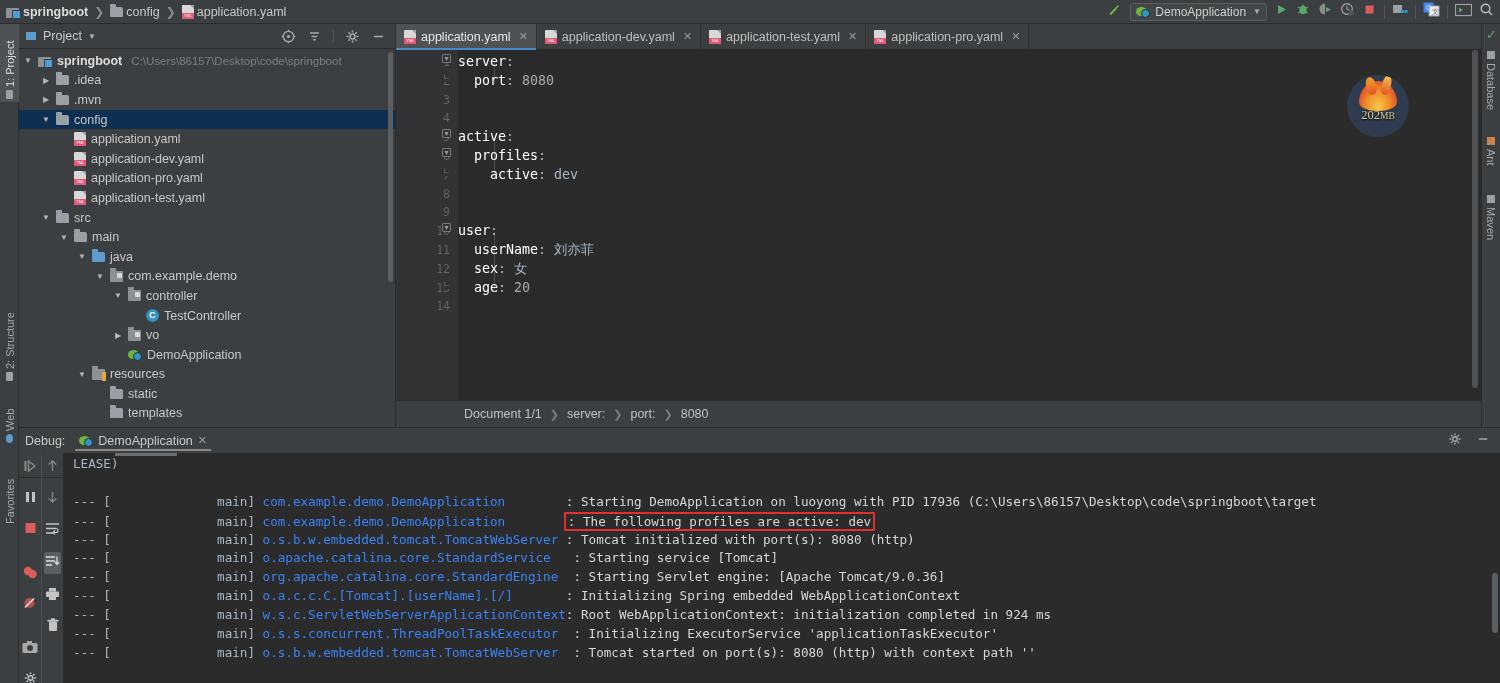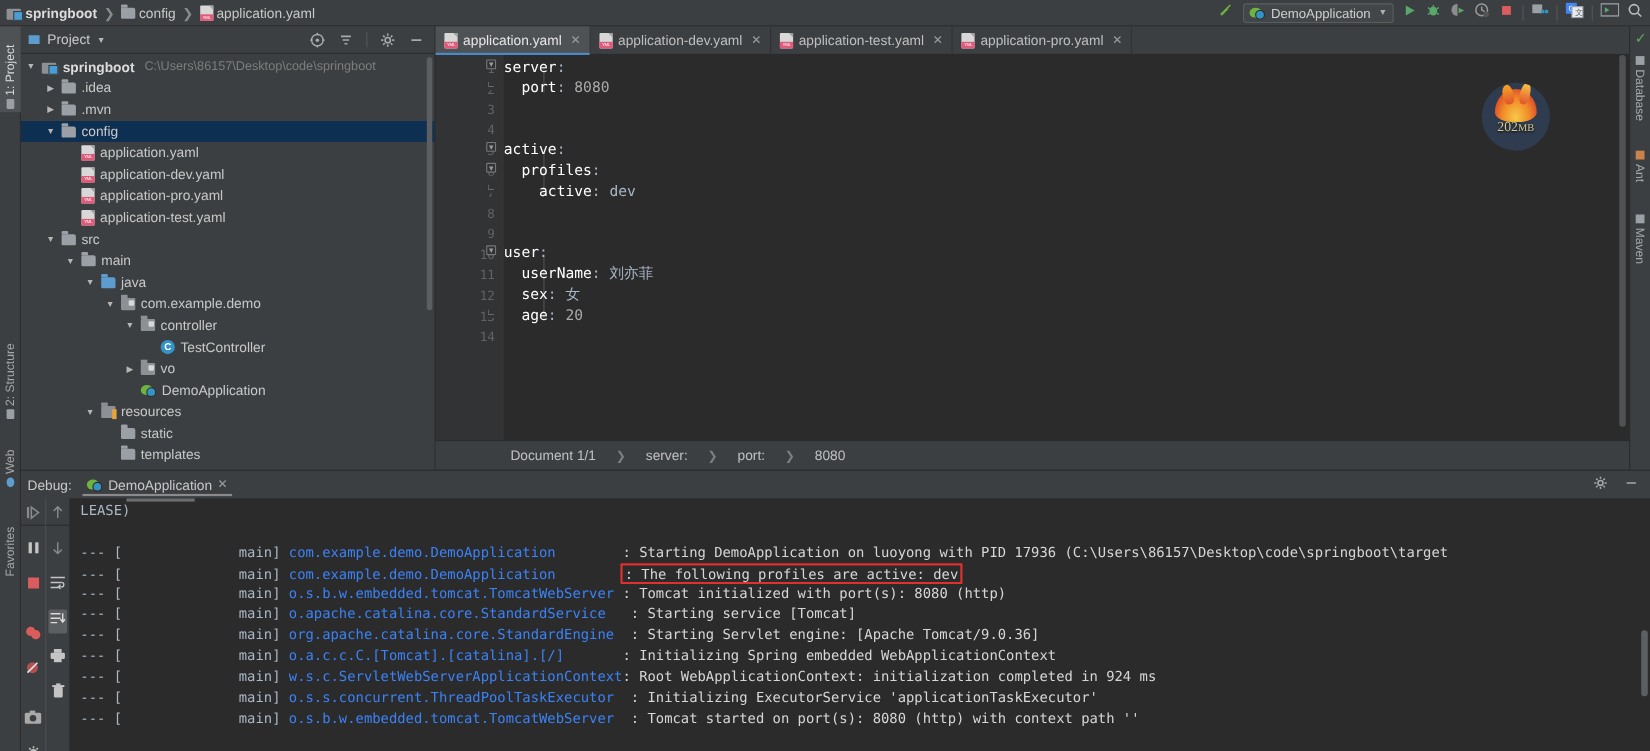--- a/index.html
+++ b/index.html
@@ -194,21 +194,21 @@
   }
   .memtext {
     position:relative; z-index:3; color:#d9c98a; font-size:12.5px; padding-bottom:14px;
     font-family:Liberation Serif, serif; text-shadow:0 1px 2px #000;
   }
   .memtext .u { font-size:9.5px; }
 
   .breadcrumbbar {
     position:absolute; left:0; right:0; bottom:0; height:27px; background:#3c3f41;
     border-top:1px solid #2b2b2b; display:flex; align-items:center; padding-left:68px;
-    font-size:12.5px; color:#c0c0c0; gap:13px;
+    font-size:12.5px; color:#c0c0c0; gap:3px;
   }
   .breadcrumbbar .sep { color:#7d7d7d; margin:0 5px; font-size:11px; }
 
   
   .rightrail {
     position:absolute; right:0; top:24px; width:19px; height:403px;
     background:#3c3f41; border-left:1px solid #2b2b2b;
   }
   .rt {
     position:absolute; right:0; width:19px;
@@ -830,21 +830,21 @@
     <div class="console">
       <div class="console-top-scroll"></div>
       <div class="logline" style="padding-left:10px;">LEASE)</div>
       <div class="logline">&nbsp;</div>
       <div id="consolelines">
           <div class="logline" style="padding-left: 10px;"><span class="lg-dash">--- [</span><span class="lg-thread">              main]</span><span class="lg-cls"> com.example.demo.DemoApplication        </span><span class="lg-msg">: Starting DemoApplication on luoyong with PID 17936 (C:\Users\86157\Desktop\code\springboot\target</span></div>
           <div class="logline" style="padding-left: 10px;"><span class="lg-dash">--- [</span><span class="lg-thread">              main]</span><span class="lg-cls"> com.example.demo.DemoApplication        </span><span class="lg-msg hl-box">: The following profiles are active: dev</span></div>
           <div class="logline" style="padding-left: 10px;"><span class="lg-dash">--- [</span><span class="lg-thread">              main]</span><span class="lg-cls"> o.s.b.w.embedded.tomcat.TomcatWebServer </span><span class="lg-msg">: Tomcat initialized with port(s): 8080 (http)</span></div>
           <div class="logline" style="padding-left: 10px;"><span class="lg-dash">--- [</span><span class="lg-thread">              main]</span><span class="lg-cls"> o.apache.catalina.core.StandardService   </span><span class="lg-msg">: Starting service [Tomcat]</span></div>
           <div class="logline" style="padding-left: 10px;"><span class="lg-dash">--- [</span><span class="lg-thread">              main]</span><span class="lg-cls"> org.apache.catalina.core.StandardEngine  </span><span class="lg-msg">: Starting Servlet engine: [Apache Tomcat/9.0.36]</span></div>
-          <div class="logline" style="padding-left: 10px;"><span class="lg-dash">--- [</span><span class="lg-thread">              main]</span><span class="lg-cls"> o.a.c.c.C.[Tomcat].[catalina].[/]       </span><span class="lg-msg">: Initializing Spring embedded WebApplicationContext</span></div>
+          <div class="logline" style="padding-left: 10px;"><span class="lg-dash">--- [</span><span class="lg-thread">              main]</span><span class="lg-cls"> o.a.c.c.C.[Tomcat].[userName].[/]       </span><span class="lg-msg">: Initializing Spring embedded WebApplicationContext</span></div>
           <div class="logline" style="padding-left: 10px;"><span class="lg-dash">--- [</span><span class="lg-thread">              main]</span><span class="lg-cls"> w.s.c.ServletWebServerApplicationContext</span><span class="lg-msg">: Root WebApplicationContext: initialization completed in 924 ms</span></div>
           <div class="logline" style="padding-left: 10px;"><span class="lg-dash">--- [</span><span class="lg-thread">              main]</span><span class="lg-cls"> o.s.s.concurrent.ThreadPoolTaskExecutor  </span><span class="lg-msg">: Initializing ExecutorService 'applicationTaskExecutor'</span></div>
           <div class="logline" style="padding-left: 10px;"><span class="lg-dash">--- [</span><span class="lg-thread">              main]</span><span class="lg-cls"> o.s.b.w.embedded.tomcat.TomcatWebServer  </span><span class="lg-msg">: Tomcat started on port(s): 8080 (http) with context path ''</span></div>
         </div>
       <div class="consolescroll"></div>
     </div>
   </div>
 
 </div>
 

